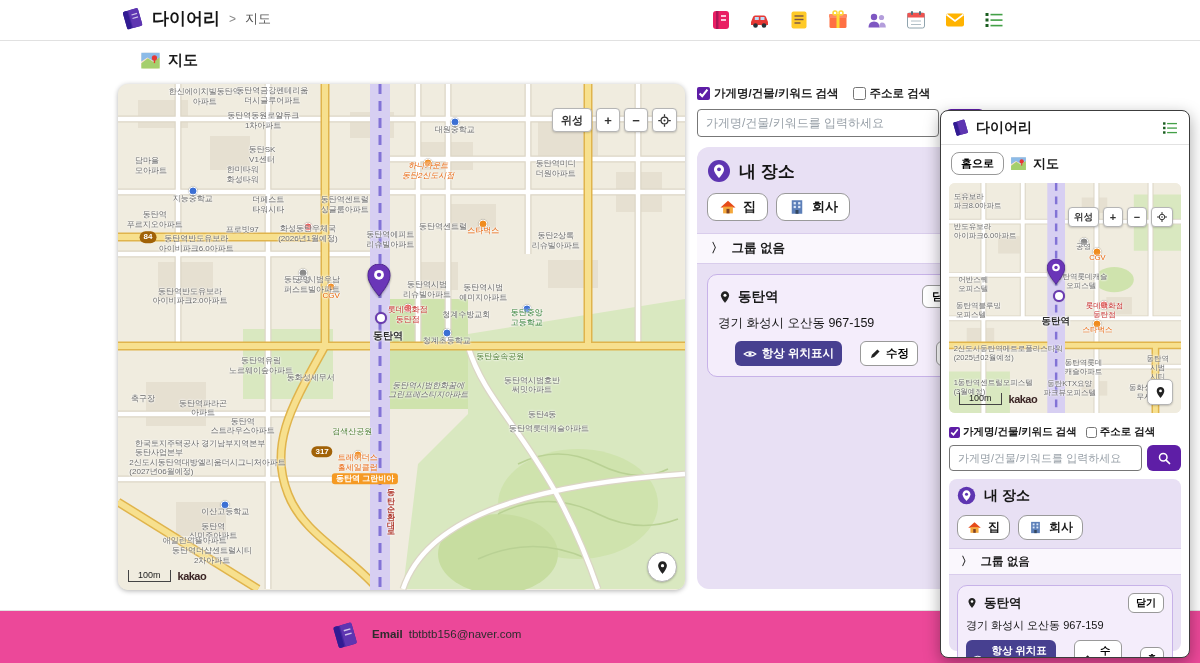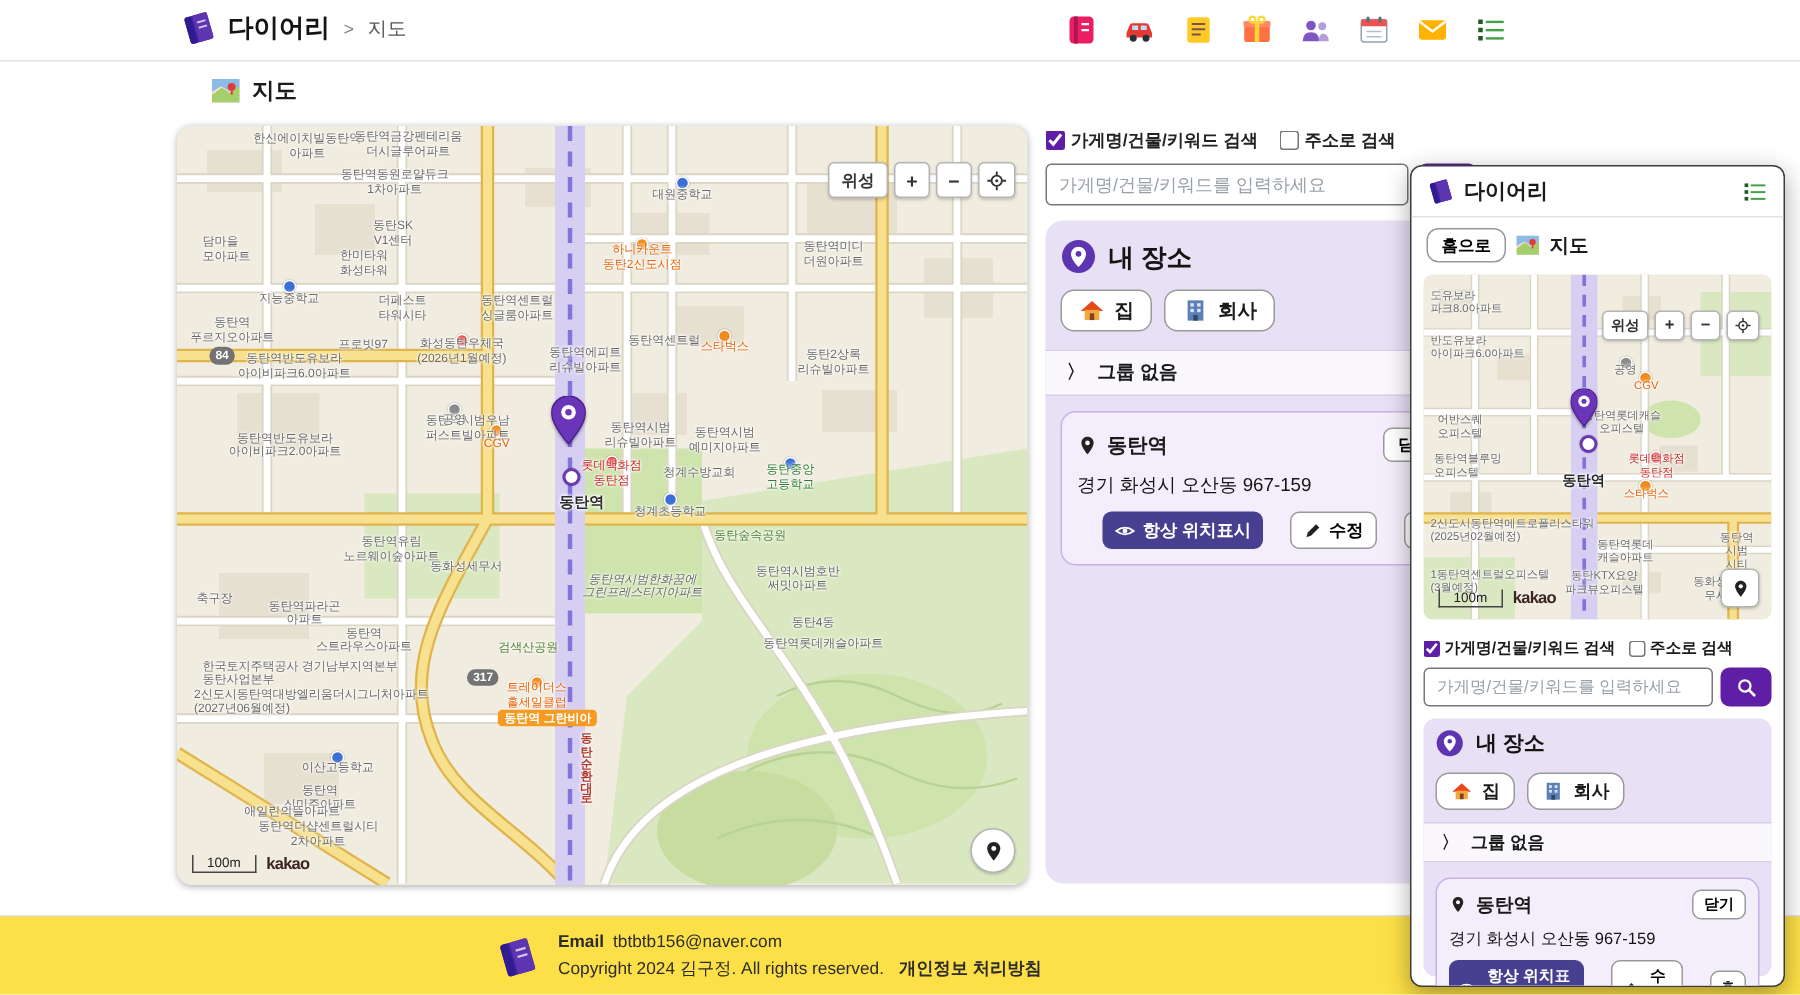--- a/index.html
+++ b/index.html
@@ -23,21 +23,21 @@
   
   .map-card{position:absolute;left:118px;top:84px;width:567px;height:506px;border-radius:10px;
             overflow:hidden;box-shadow:0 1px 5px rgba(0,0,0,.3);background:#f0ecdf;}
   .map-bg{position:absolute;inset:0;width:100%;height:100%;}
   .map-layer{position:absolute;inset:0;}
   .maplabel{position:absolute;transform:translate(-50%,-50%);font-size:8px;line-height:1.2;color:#6a6a6a;
             text-align:center;white-space:pre-line;pointer-events:none;
             text-shadow:0 0 2px #fff,0 0 2px #fff,0 0 3px #fff;}
   .maplabel.b{font-weight:800;font-size:10px;color:#2b2b2b;}
   .maplabel.left{transform:translate(0,-50%);text-align:left;}
-  .maplabel.badge{background:#737373;color:#fff;font-weight:700;border-radius:6px;padding:1px 4px;text-shadow:none;}
+  .maplabel.badge{background:#a16207;color:#fff;font-weight:700;border-radius:6px;padding:1px 4px;text-shadow:none;}
   .maplabel.hl{background:#f59a23;color:#fff;font-weight:700;border-radius:3px;padding:1px 4px;text-shadow:none;}
   .maplabel.vert{writing-mode:vertical-rl;font-weight:700;text-orientation:upright;}
   .poi{position:absolute;width:7px;height:7px;border-radius:50%;border:1.5px solid #fff;
        transform:translate(-50%,-50%);box-shadow:0 0 1px rgba(0,0,0,.4);}
   .poi.ring{background:#fff;border-width:2.5px;width:8px;height:8px;}
   .pin{position:absolute;transform:translate(-50%,-100%);filter:drop-shadow(0 1px 1px rgba(0,0,0,.4));}
   .map-ctrls{position:absolute;top:24px;right:8px;display:flex;gap:4px;}
   .ctrl{background:#fff;border:1px solid #b5b5b5;border-radius:4px;height:24px;min-width:24px;
         display:flex;align-items:center;justify-content:center;font-size:13px;font-weight:700;color:#333;
         box-shadow:0 1px 2px rgba(0,0,0,.18);cursor:pointer;padding:0 4px;box-sizing:border-box;}
@@ -113,21 +113,21 @@
   .pp-panel .place-card{padding:7px 8px;}
   .pp-panel .pc-title{font-size:12.5px;}
   .pp-panel .pc-addr{font-size:11px;margin-top:5px;}
   .pp-panel .close-btn{font-size:10px;padding:2px 7px;}
   .pp-panel .btn-dark{font-size:10.5px;padding:4px 6px;}
   .pp-panel .btn-light{font-size:10.5px;padding:3px 6px;}
   .pp-panel .btn-sq{width:24px;height:22px;}
   .pp-panel .pc-actions{margin-top:7px;}
 
   
-  .footer{position:absolute;left:0;right:0;top:610px;height:53px;border-top:1px solid #e1e1e1;background:#fde047;}
+  .footer{position:absolute;left:0;right:0;top:610px;height:53px;border-top:1px solid #e1e1e1;background:#ec4899;}
   .footer-inner{position:absolute;left:330px;top:9px;display:flex;gap:12px;align-items:center;}
   .f-lines{font-size:11.5px;color:#2c2c2c;line-height:1.55;}
   .f-email-label{font-weight:800;margin-right:6px;}
   .f-privacy{font-weight:800;margin-left:10px;cursor:pointer;}
 </style>
 </head>
 <body>
 
 <div class="header">
   <div class="brand">
@@ -329,21 +329,21 @@
 더시글루어파트</div>
       <div class="maplabel" style="left: 25.6%; top: 7.3%;">동탄역동원로얄듀크
 1차아파트</div>
       <div class="maplabel" style="left: 59.4%; top: 9.1%;">대원중학교</div>
       <div class="maplabel left" style="left: 3%; top: 16.2%;">담마을
 모아파트</div>
       <div class="maplabel" style="left: 25.4%; top: 14.1%;">동탄SK
 V1센터</div>
       <div class="maplabel" style="left: 22%; top: 18%;">한미타워
 화성타워</div>
-      <div class="maplabel" style="left: 54.7%; top: 17.2%; color: rgb(232, 101, 13);">하니카운트
+      <div class="maplabel" style="left: 54.7%; top: 17.2%; color: rgb(232, 101, 13); font-style: italic;">하니카운트
 동탄2신도시점</div>
       <div class="maplabel" style="left: 77.2%; top: 16.8%;">동탄역미디
 더원아파트</div>
       <div class="maplabel" style="left: 13.2%; top: 22.8%;">지능중학교</div>
       <div class="maplabel" style="left: 26.5%; top: 24%;">더페스트
 타워시타</div>
       <div class="maplabel" style="left: 40%; top: 24%;">동탄역센트럴
 싱글룸아파트</div>
       <div class="maplabel" style="left: 6.5%; top: 26.9%;">동탄역
 푸르지오아파트</div>
@@ -793,18 +793,15 @@
         <rect x="10" y="3.5" width="9.5" height="17.5" rx="1" fill="#5e35b1"></rect>
         <line x1="12" y1="8.5" x2="17.5" y2="8.5" stroke="#d1c4e9" stroke-width="1.2"></line>
         <line x1="12" y1="12" x2="17.5" y2="12" stroke="#d1c4e9" stroke-width="1.2"></line>
       </g>
         </svg>
     </span>
     <div class="f-lines">
       <div>
         <span class="f-email-label">Email</span><span>tbtbtb156@naver.com</span>
       </div>
-      <div>
-        <span>Copyright 2024 김구정. All rights reserved.</span><span class="f-privacy">개인정보 처리방침</span>
-      </div>
     </div>
   </div>
 </div>
 
 </body></html>

